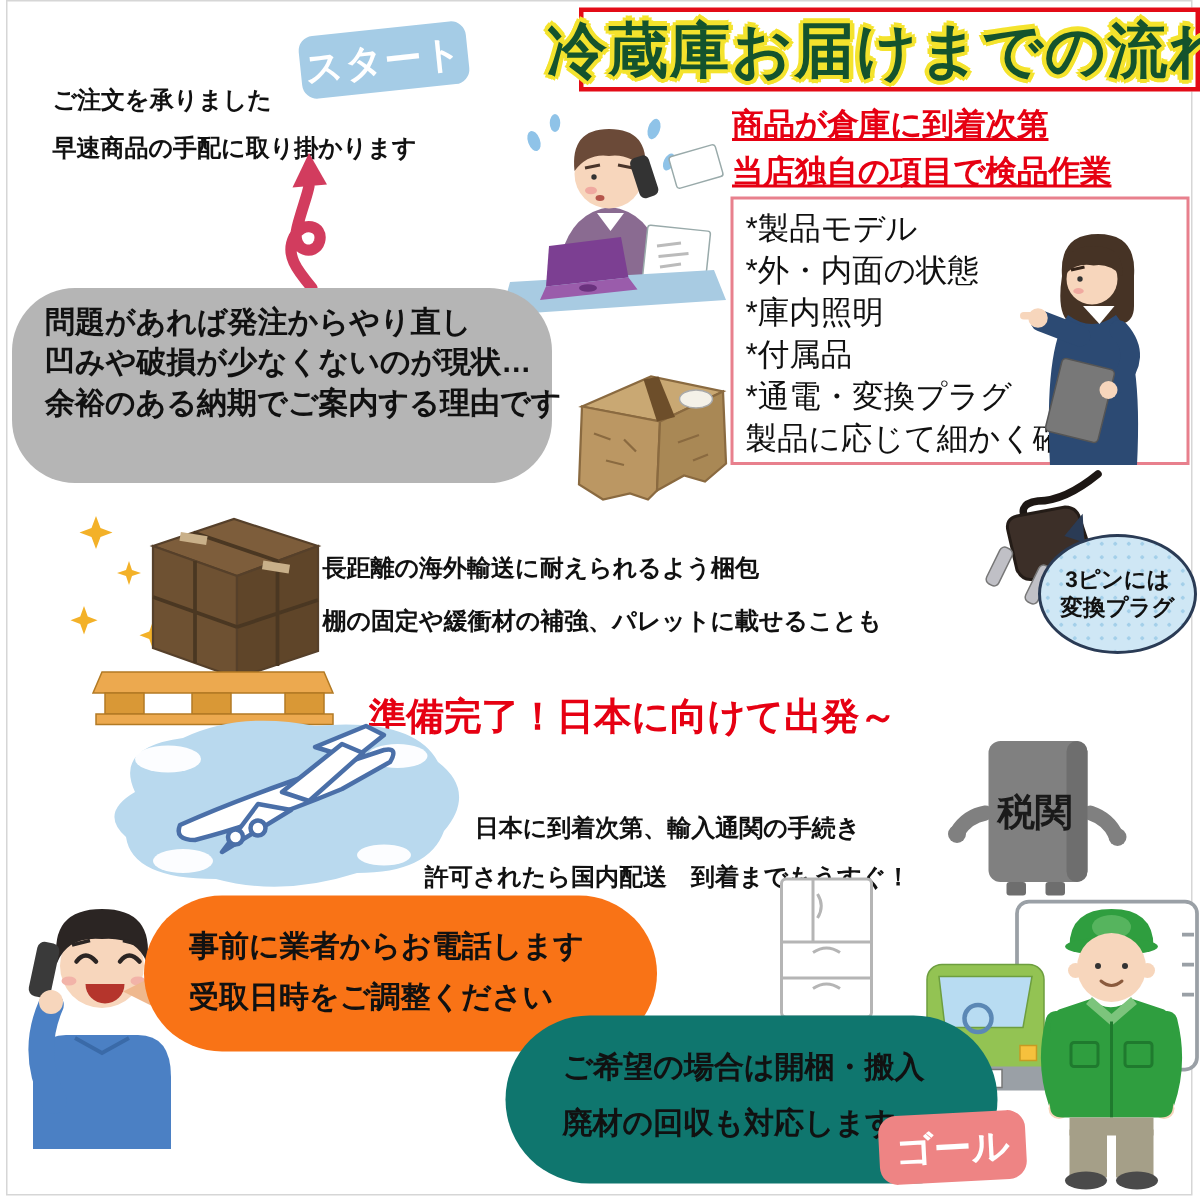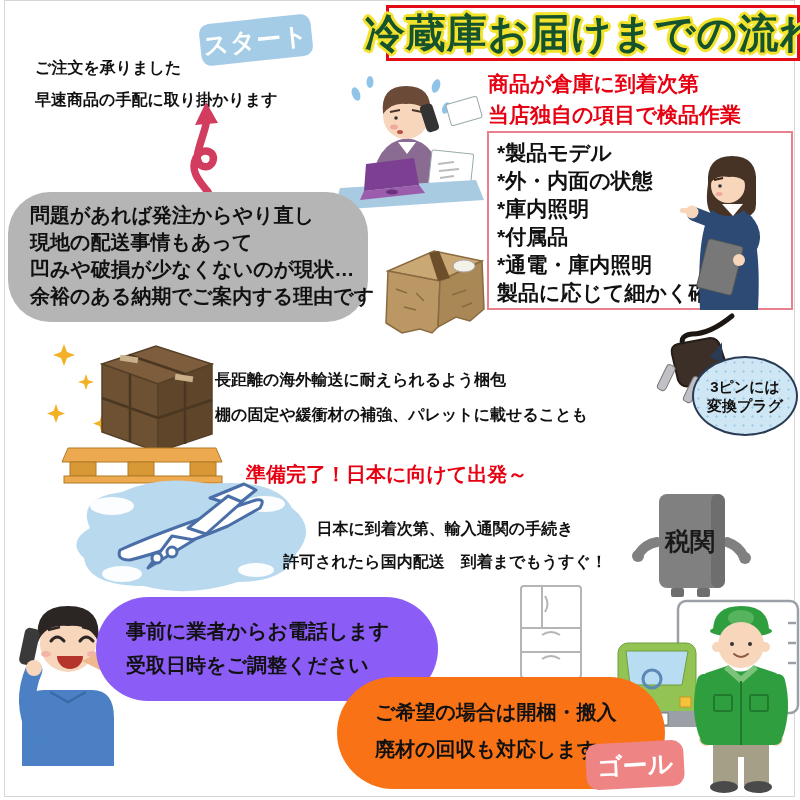--- a/index.html
+++ b/index.html
@@ -18,48 +18,48 @@
   
   .start-badge{left:200px;top:19px;width:112px;height:42px;background:#a5cce6;border-radius:10px;
     transform:rotate(-6deg);display:flex;align-items:center;justify-content:center;
     color:#fff;font-weight:bold;font-size:25px;letter-spacing:1px;}
   .goal-badge{left:586px;top:742px;width:98px;height:46px;background:#ee8484;border-radius:12px;
     transform:rotate(-3deg);display:flex;align-items:center;justify-content:center;
     color:#fff;font-weight:bold;font-size:25px;z-index:9;}
 
   .txt20{font-size:16px;font-weight:bold;line-height:32px;white-space:nowrap;}
   .order-text{left:35px;top:52px;}
-  .insp-header{left:488px;top:68px;color:#e60012;font-size:21px;font-weight:bold;line-height:31px;white-space:nowrap;}
+  .insp-header{left:488px;top:68px;color:#e60012;font-size:21px;font-weight:bold;line-height:31px;white-space:nowrap;text-decoration:underline;}
   .insp-box{left:487px;top:131px;width:306px;height:179px;border:2px solid #e8808d;background:#fff;
             padding:6px 0 0 8px;box-sizing:border-box;}
-  .insp-box div{font-size:21px;font-weight:bold;line-height:28px;white-space:nowrap;}
+  .insp-box div{font-size:21px;font-weight:normal;line-height:28px;white-space:nowrap;}
 
   .gray-bubble{left:8px;top:192px;width:360px;height:130px;background:#b5b5b5;border-radius:42px;
                padding:10px 0 0 22px;box-sizing:border-box;}
   .gray-bubble div{font-size:20px;font-weight:bold;line-height:27px;white-space:nowrap;}
 
   .packing-text{left:215px;top:362px;line-height:35px;}
-  .departure{left:246px;top:461px;color:#e60012;font-size:20px;font-weight:bold;white-space:nowrap;text-align:right;}
-  .arrival{left:230px;top:512px;width:430px;text-align:center;line-height:33px;}
+  .departure{left:246px;top:461px;color:#e60012;font-size:25px;font-weight:bold;white-space:nowrap;text-align:right;}
+  .arrival{left:230px;top:536px;width:430px;text-align:center;line-height:33px;}
 
   .plug-bubble{left:692px;top:356px;width:102px;height:76px;background:#cfe7f5;
     background-image:radial-gradient(#a3cfe9 18%,rgba(0,0,0,0) 19%);background-size:9px 9px;
     border:2px solid #2a3b55;border-radius:50%;display:flex;flex-direction:column;
     align-items:center;justify-content:center;z-index:5;}
   .plug-bubble div{font-size:15px;font-weight:bold;line-height:19px;white-space:nowrap;}
   .plug-tail{left:712px;top:342px;width:0;height:0;border-left:7px solid transparent;
     border-right:7px solid transparent;border-bottom:18px solid #2a3b55;transform:rotate(18deg);z-index:4;}
 
-  .orange-bubble{left:96px;top:597px;width:342px;height:104px;background:#8b5cf6;border-radius:52px;
+  .orange-bubble{left:96px;top:597px;width:342px;height:104px;background:#f97316;border-radius:52px;
     padding:17px 0 0 30px;box-sizing:border-box;z-index:3;}
   .orange-bubble div{font-size:20px;font-weight:bold;line-height:34px;white-space:nowrap;}
   .orange-tail{left:82px;top:648px;width:0;height:0;border-top:13px solid transparent;
     border-bottom:13px solid transparent;border-right:26px solid #efb88e;z-index:2;}
 
-  .yellow-bubble{left:337px;top:677px;width:328px;height:112px;background:#f97316;border-radius:56px;
+  .yellow-bubble{left:337px;top:677px;width:328px;height:112px;background:#0f766e;border-radius:56px;
     padding:17px 0 0 38px;box-sizing:border-box;z-index:3;}
   .yellow-bubble div{font-size:20px;font-weight:bold;line-height:37px;white-space:nowrap;}
   .yellow-tail{left:352px;top:662px;width:0;height:0;border-left:9px solid transparent;
     border-right:9px solid transparent;border-bottom:24px solid #fbf8d6;transform:rotate(-20deg);z-index:2;}
 
   svg{overflow:visible;}
 </style>
 </head>
 <body>
 
@@ -108,21 +108,21 @@
   <div class="abs insp-header">
     <div>商品が倉庫に到着次第</div>
     <div>当店独自の項目で検品作業</div>
   </div>
 
   <div class="abs insp-box">
     <div>*製品モデル</div>
     <div>*外・内面の状態</div>
     <div>*庫内照明</div>
     <div>*付属品</div>
-    <div>*通電・庫内照明</div>
+    <div>*通電・変換プラグ</div>
     <div>製品に応じて細かく確認</div>
   </div>
 
   <svg class="abs" style="left:686px;top:148px;z-index:4" width="112" height="162" viewBox="0 0 112 162">
     <path d="M22,36 q-2,-28 24,-28 q26,0 24,28 v20 q0,10 -8,12 h-34 q-10,-6 -6,-32" fill="#463325"></path>
     <circle cx="42" cy="38" r="17" fill="#f7d6bc"></circle>
     <path d="M25,34 q-2,-18 18,-18 q21,0 19,20 q-9,-9 -19,-7 q-11,-2 -18,5" fill="#463325"></path>
     <circle cx="34" cy="38" r="1.8" fill="#333"></circle>
     <path d="M28,32 l9,-2" stroke="#332318" stroke-width="2"></path>
     <ellipse cx="33" cy="46" rx="3.5" ry="2" fill="#f0a9a0"></ellipse>
@@ -131,21 +131,20 @@
     <path d="M34,76 L8,66" stroke="#2c4a73" stroke-width="14" stroke-linecap="round"></path>
     <circle cx="6" cy="64" r="6.5" fill="#f7d6bc"></circle>
     <rect x="-6" y="60" width="12" height="5" rx="2.5" fill="#f7d6bc"></rect>
     <path d="M60,72 q16,18 -2,36" stroke="#2c4a73" stroke-width="13" fill="none" stroke-linecap="round"></path>
     <rect x="16" y="94" width="36" height="50" rx="3" fill="#787878" stroke="#555" transform="rotate(14 34 119)"></rect>
     <circle cx="53" cy="112" r="6" fill="#f7d6bc"></circle>
   </svg>
 
   <div class="abs gray-bubble">
     <div>問題があれば発注からやり直し</div>
-    <div>現地の配送事情もあって</div>
     <div>凹みや破損が少なくないのが現状…</div>
     <div>余裕のある納期でご案内する理由です</div>
   </div>
 
   <svg class="abs" style="left:372px;top:237px" width="126" height="106" viewBox="0 0 126 106">
     <polygon points="16,34 62,14 110,24 68,44" fill="#c9a873" stroke="#8a6a40" stroke-width="1.5"></polygon>
     <polygon points="16,34 68,44 66,90 60,96 48,92 30,96 14,86" fill="#bb9763" stroke="#8a6a40" stroke-width="1.5"></polygon>
     <polygon points="68,44 110,24 112,72 98,84 84,80 66,90" fill="#a98855" stroke="#8a6a40" stroke-width="1.5"></polygon>
     <polygon points="57,16 67,14 78,41 66,44" fill="#6d4e2a"></polygon>
     <ellipse cx="92" cy="29" rx="11" ry="6" fill="#f4f1e8" stroke="#aaa"></ellipse>

